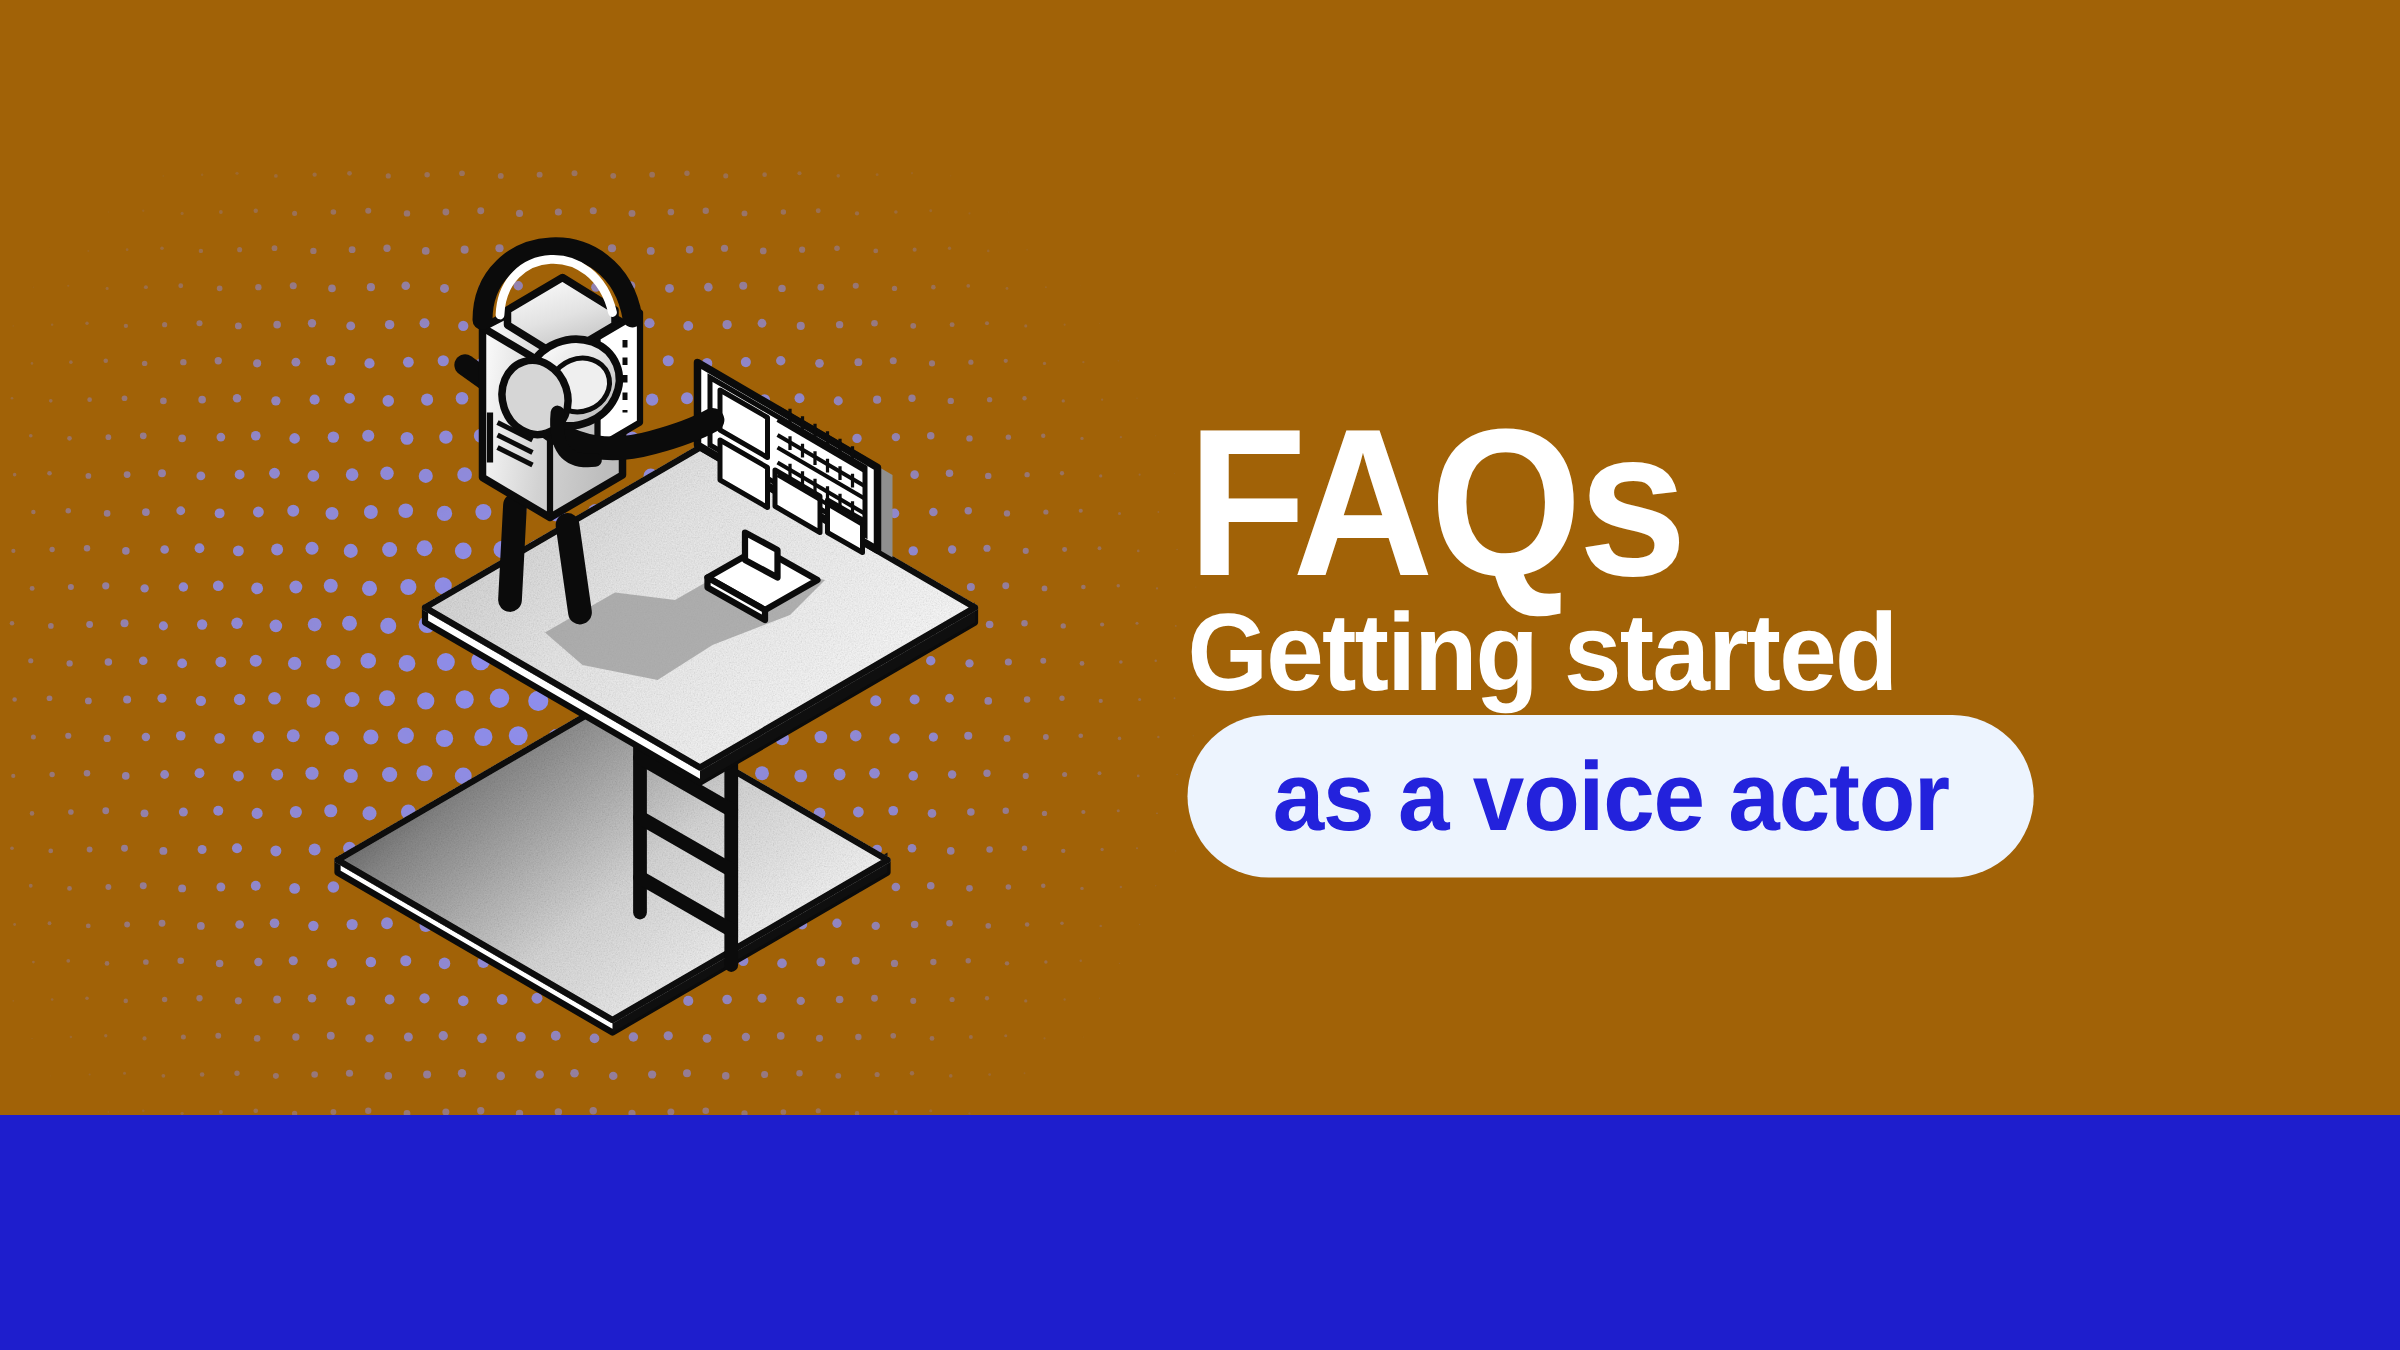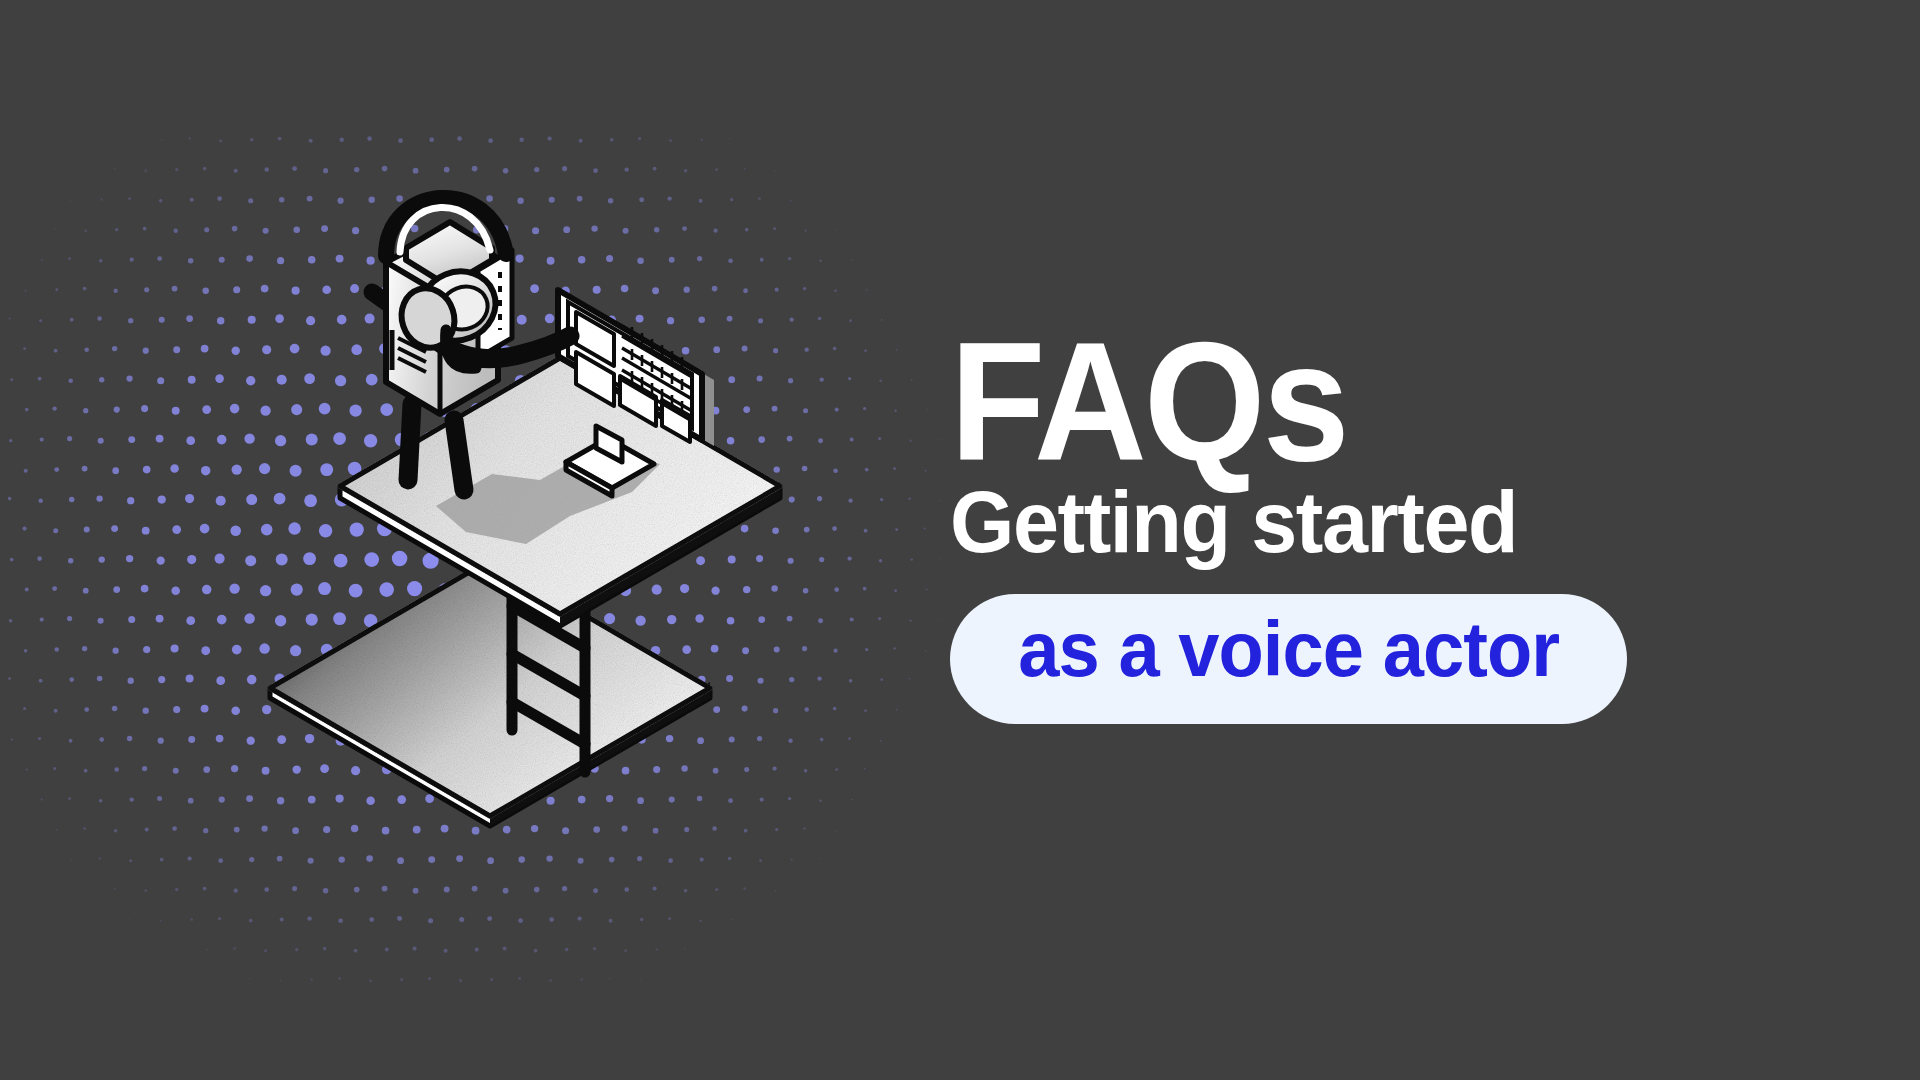--- a/index.html
+++ b/index.html
@@ -4,23 +4,23 @@
 <title>FAQs — Getting started as a voice actor</title>
 <style>
   html, body {
     margin: 0;
     padding: 0;
     background: #1e1ecd;
   }
   #stage {
     position: relative;
     width: 1920px;
-    height: 1080px;
+    height: 892px;
     overflow: hidden;
-    background: #404040;
+    background: #a16207;
     font-family: "Liberation Sans", sans-serif;
     text-decoration: underline;
   }
 
   
   #dot-field {
     position: absolute;
     left: 0px;
     top: 130px;
     width: 960px;
@@ -68,25 +68,25 @@
     font-size: 88px;
     font-weight: 700;
     line-height: 1.0;
     letter-spacing: -1.5px;
     transform: scaleX(0.94);
     transform-origin: left top;
   }
 
   #pill {
     display: inline-flex;
-    align-items: flex-start;
+    align-items: center;
     justify-content: center;
-    margin-top: 28px;
+    margin-top: 6px;
     height: 130px;
-    padding: 16px 54px;
+    padding: 0 54px;
     border-radius: 66px;
     background: #edf4fe;
     box-sizing: border-box;
   }
   #pill-text {
     color: #2322dc;
     font-family: "Liberation Sans", sans-serif;
     font-size: 78px;
     font-weight: 700;
     letter-spacing: -1px;

